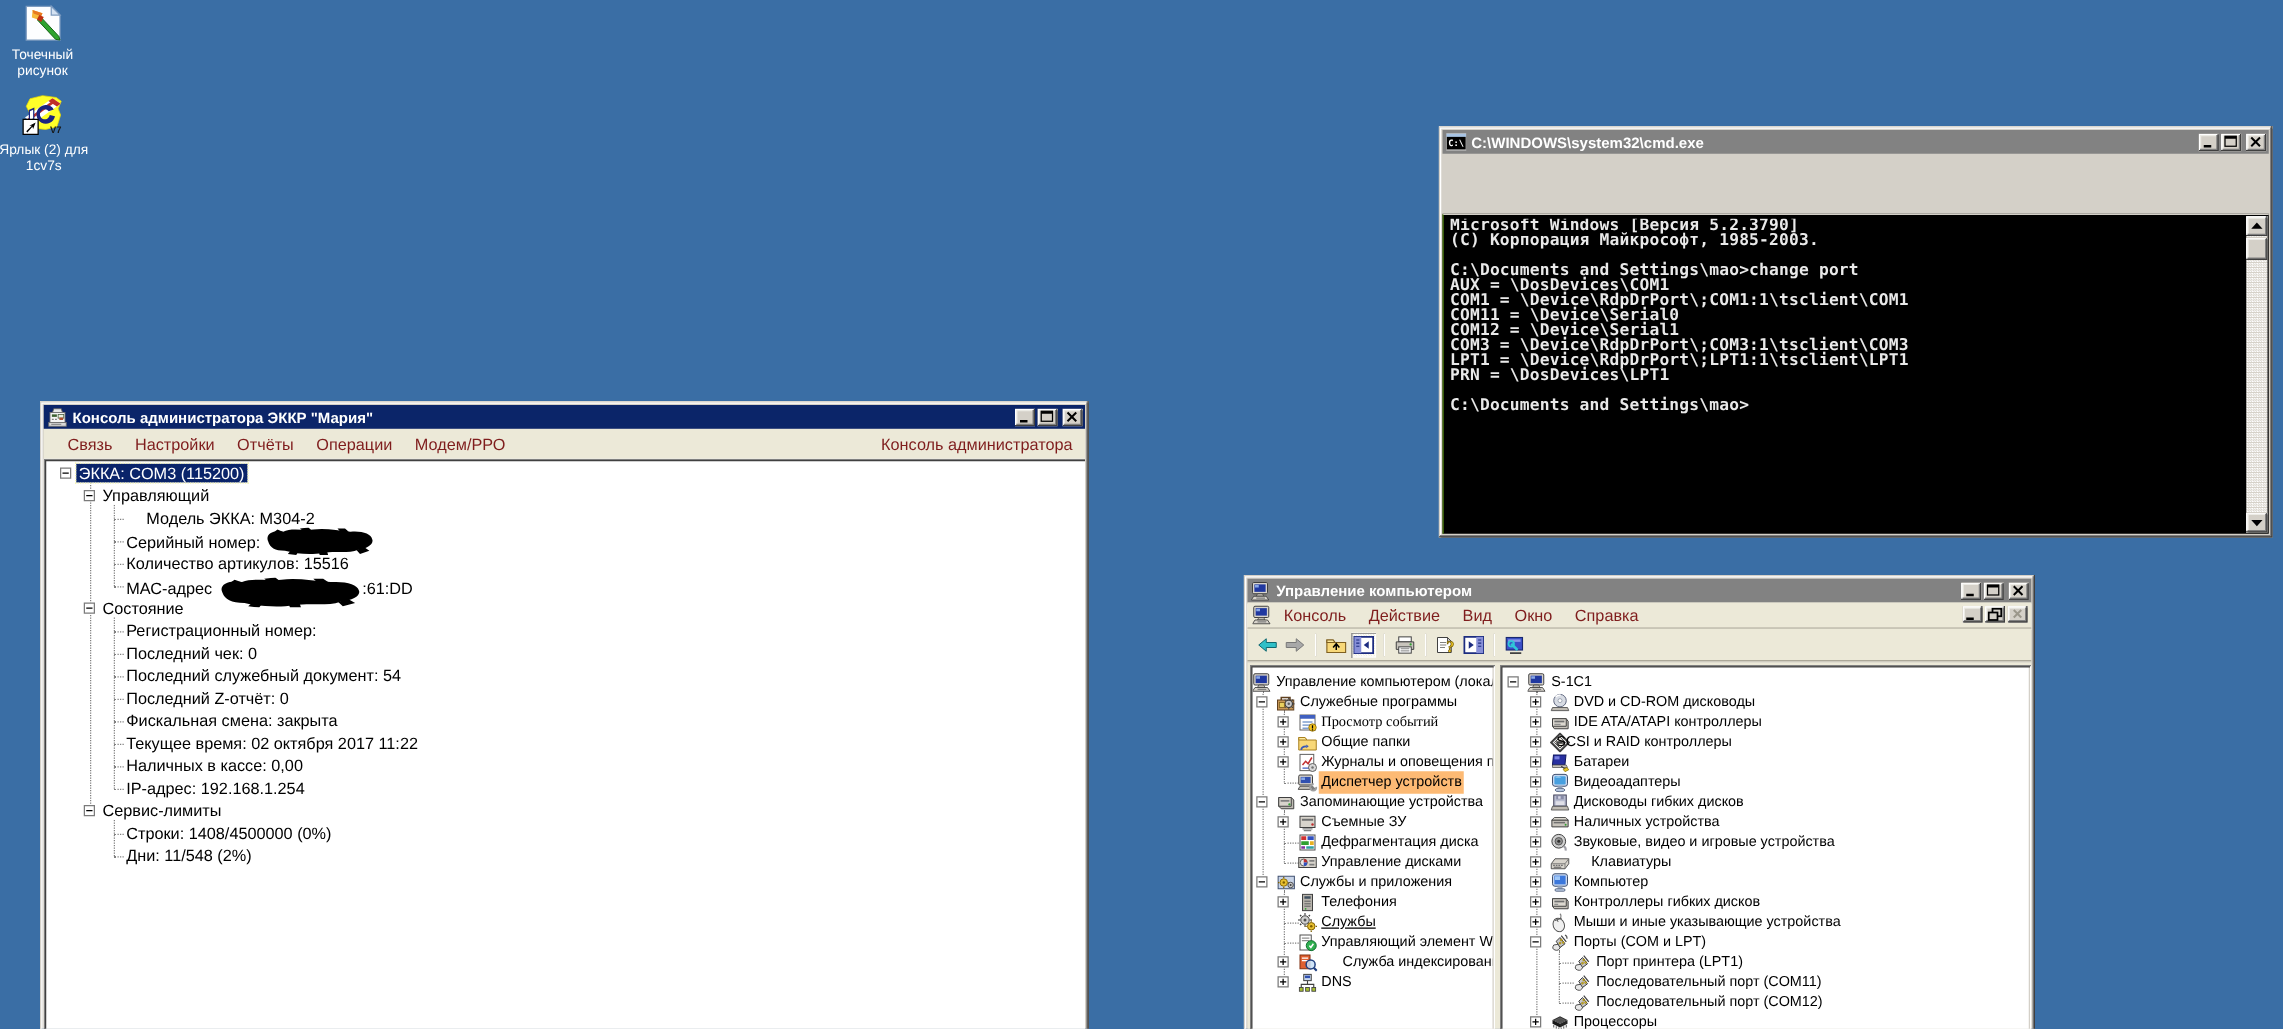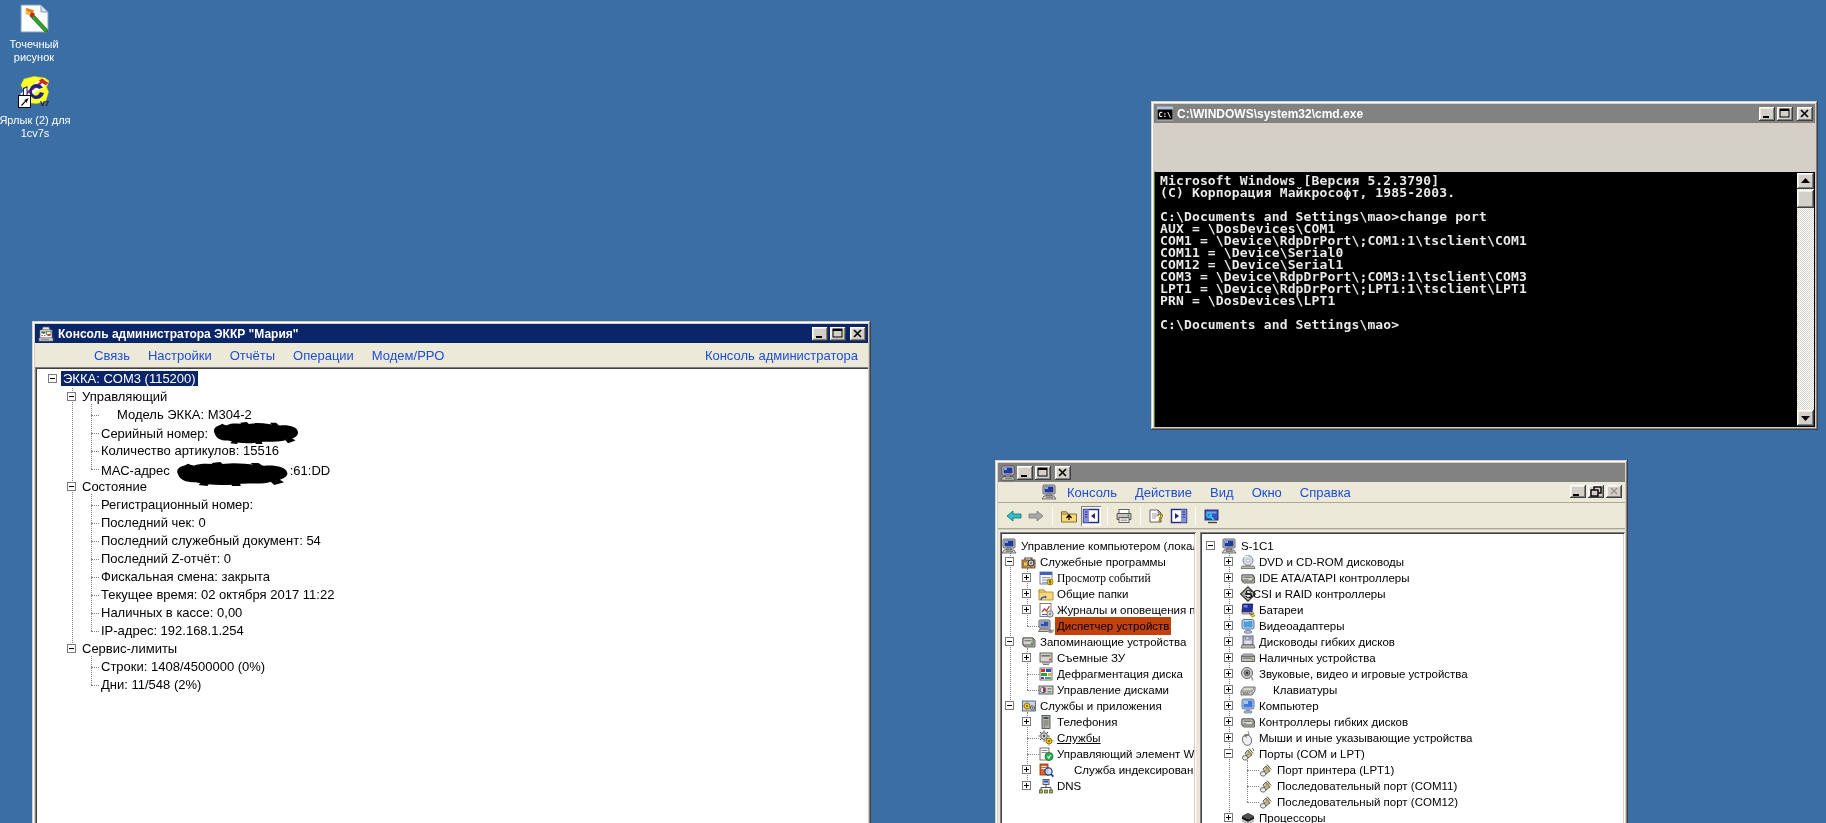--- a/index.html
+++ b/index.html
@@ -40,33 +40,33 @@
           background-size:2px 2px; }
   .sbtn { position:absolute; left:0; width:17px; height:16px; background:#D4D0C8;
           box-shadow: inset -1px -1px 0 #404040, inset 1px 1px 0 #FFFFFF,
                       inset -2px -2px 0 #808080, inset 2px 2px 0 #ECEBE5; }
   .sbtn svg { position:absolute; left:3px; top:4px; }
   .sthumb { position:absolute; left:0; width:17px; background:#D4D0C8;
             box-shadow: inset -1px -1px 0 #404040, inset 1px 1px 0 #FFFFFF,
                         inset -2px -2px 0 #808080, inset 2px 2px 0 #ECEBE5; }
 
   
-  .menubar { background:#ECE9D8; display:flex; align-items:center; font-size:13px; color:#1d4ed8;padding-left:40px; }
+  .menubar { background:#ECE9D8; display:flex; align-items:center; font-size:13px; color:#7f1d1d; }
   .menubar .mitem { padding:0 9px; white-space:nowrap; }
   .menubar .mright { margin-left:auto; padding-right:10px; white-space:nowrap; }
 
   
   #ekkr-menubar { height:24px; }
   #ekkr-client { position:absolute; left:3px; top:46px; right:3px; bottom:0;
                  background:#fff; overflow:hidden;
                  box-shadow: inset 1px 1px 0 #808080, inset 2px 2px 0 #404040; }
   .tree { position:absolute; left:2px; top:2px; right:2px; bottom:2px; overflow:hidden; }
   .tlabel { position:absolute; white-space:nowrap; }
   .tsel-blue { background:#0A246A; color:#fff; outline:1px dotted #F5F5B0; padding:0 2px; margin-left:-2px; }
-  .tsel-gray { background:#c2410c; padding:3px 2px; margin-left:-2px; }
+  .tsel-gray { background:#fdba74; padding:3px 2px; margin-left:-2px; }
   .texp { position:absolute; width:11px; height:11px; background:#fff; border:1px solid #7B7B7B; }
   .texp i { position:absolute; background:#000; }
   .texp .h { left:2px; right:2px; top:4px; height:1px; }
   .texp .v { top:2px; bottom:2px; left:4px; width:1px; }
   .texp.small { width:9px; height:9px; }
   .texp.small .h { left:1px; right:1px; top:3px; }
   .texp.small .v { top:1px; bottom:1px; left:3px; }
   .tvline { position:absolute; width:1px; border-left:1px dotted #808080; }
   .thline { position:absolute; height:1px; border-top:1px dotted #808080; }
   .ticon16 { position:absolute; width:16px; height:16px; }
@@ -288,20 +288,21 @@
 <div class="win" id="mgmt-win" style="left:995px; top:460px; width:633px; height:370px;">
   <div class="titlebar inactive">
     <span class="ticon" id="mgmt-ticon"><svg width="16" height="16" viewBox="0 0 16 16">
           <rect x="1" y="1" width="12" height="9" rx="1" fill="#D8D4CC" stroke="#404040" stroke-width="0.8"></rect>
           <rect x="2.5" y="2.5" width="9" height="6" fill="#2038A0"></rect>
           <rect x="3" y="3" width="3" height="2" fill="#88A8E8"></rect>
           <path d="M5 10 h4 l1 2 h-6 z" fill="#C0BCB4" stroke="#404040" stroke-width="0.6"></path>
           <path d="M2 12 h10 l2 3 h-14 z" fill="#D8D4CC" stroke="#404040" stroke-width="0.7"></path>
           <path d="M4 13.5 h7" stroke="#808080" stroke-width="1"></path>
         </svg></span>
+    <span class="ttext">Управление компьютером</span>
     <span class="tbtns">
       <span class="tbtn">
           <svg width="16" height="14">
             <rect x="4" y="9" width="6" height="2" fill="#000"></rect>
           </svg>
         </span>
       <span class="tbtn">
           <svg width="16" height="14">
             <rect x="3" y="2" width="9" height="8" fill="none" stroke="#000" stroke-width="1"></rect>
             <rect x="3" y="2" width="9" height="2" fill="#000"></rect>

